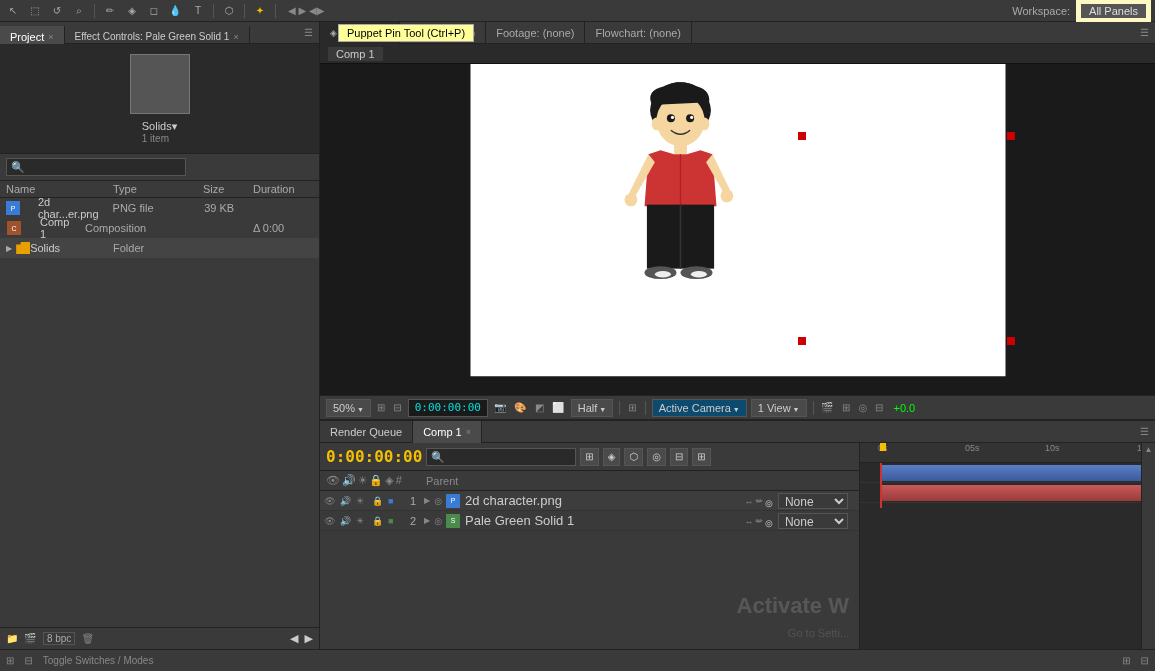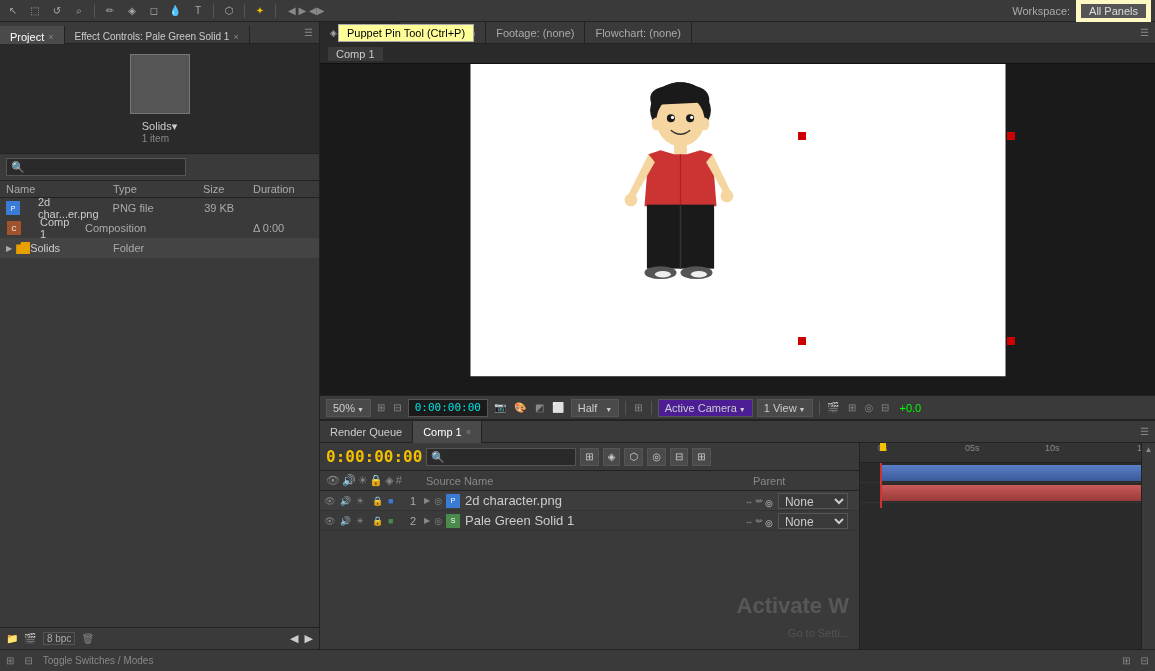--- a/index.html
+++ b/index.html
@@ -364,24 +364,24 @@
     .quality-btn {
       background: #4a4a4a;
       border: 1px solid #555;
       color: #ccc;
       padding: 1px 6px;
       font-size: 11px;
       height: 18px;
       cursor: pointer;
       display: flex;
       align-items: center;
-      gap: 8px;
+      gap: 2px;
     }
     .camera-btn {
-      background: #4c1d95;
+      background: #0c4a6e;
       border: 1px solid #555;
       color: #ccc;
       padding: 1px 6px;
       font-size: 11px;
       height: 18px;
       cursor: pointer;
       display: flex;
       align-items: center;
       gap: 2px;
     }
@@ -909,21 +909,20 @@
 
           <div class="timeline-header">
             <div style="width:100px;display:flex;gap:2px;">
               <span>👁</span>
               <span>🔊</span>
               <span>☀</span>
               <span>🔒</span>
               <span>◈</span>
               <span>#</span>
             </div>
-            <div class="th-src-name">Source Name</div>
             <div style="width:100px;">Parent</div>
           </div>
 
           <div class="timeline-layers">
 
             <div class="layer-row">
               <span class="layer-vis">👁</span>
               <span class="layer-audio">🔊</span>
               <span class="layer-solo">☀</span>
               <span class="layer-lock">🔒</span>

